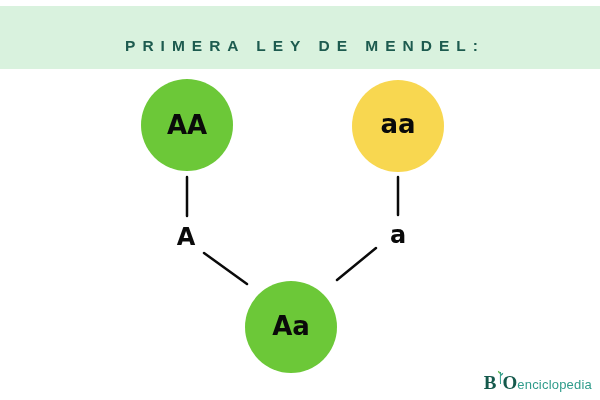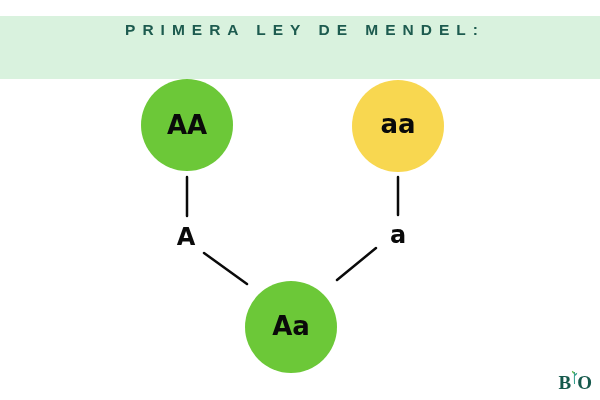--- a/index.html
+++ b/index.html
@@ -7,28 +7,28 @@
     width: 600px; height: 400px;
     background: #ffffff;
     font-family: "Liberation Sans", sans-serif;
     position: relative;
     overflow: hidden;
   }
   .page { width: 600px; height: 400px; position: relative; }
 
   
   .banner {
-    position: absolute; top: 16px; left: 0;
+    position: absolute; top: 6px; left: 0;
     width: 600px; height: 63px;
     background: #d9f2de;
     display: flex; flex-direction: column;
-    justify-content: space-between; align-items: center;
+    justify-content: center; align-items: center;
     gap: 1px;
     box-sizing: border-box;
-    padding-top: 2px;
+    padding-top: 16px;
   }
   .banner-line {
     color: #1d5b4f;
     font-weight: bold;
     font-size: 15.5px;
     letter-spacing: 7px;
     line-height: 24px;
     padding-left: 10px; 
     white-space: nowrap;
   }
@@ -109,15 +109,16 @@
   </svg>
 
   <div class="logo">
     <span class="logo-big">B</span>
     <svg class="logo-sprout" viewBox="0 0 9 15">
       <path d="M4.5 14 C4.5 10, 4.2 6, 4.5 2" stroke="#2f9c8b" stroke-width="1" fill="none"></path>
       <path d="M4.4 4 C2.8 3.6, 1.8 2.2, 1.9 0.8 C3.4 1.1, 4.4 2.4, 4.4 4 Z" fill="#5ab54a"></path>
       <path d="M4.6 6 C6.2 5.6, 7.3 4.2, 7.2 2.8 C5.6 3.1, 4.6 4.4, 4.6 6 Z" fill="#2f9c8b"></path>
     </svg>
     <span class="logo-big">O</span>
+    <span class="logo-rest">enciclopedia</span>
   </div>
 
 </div>
 
 </body></html>

